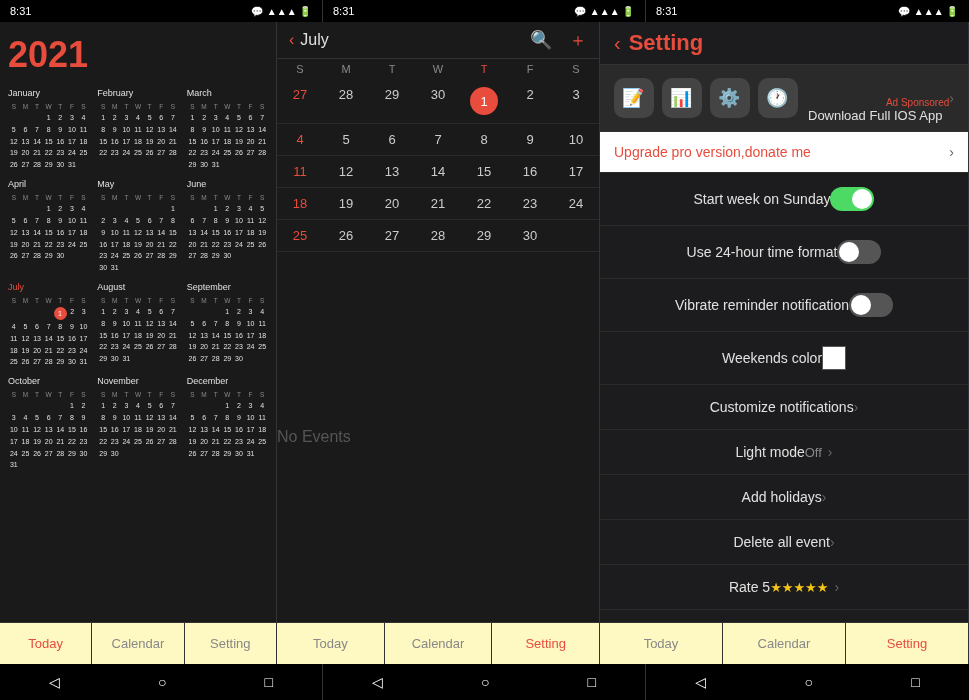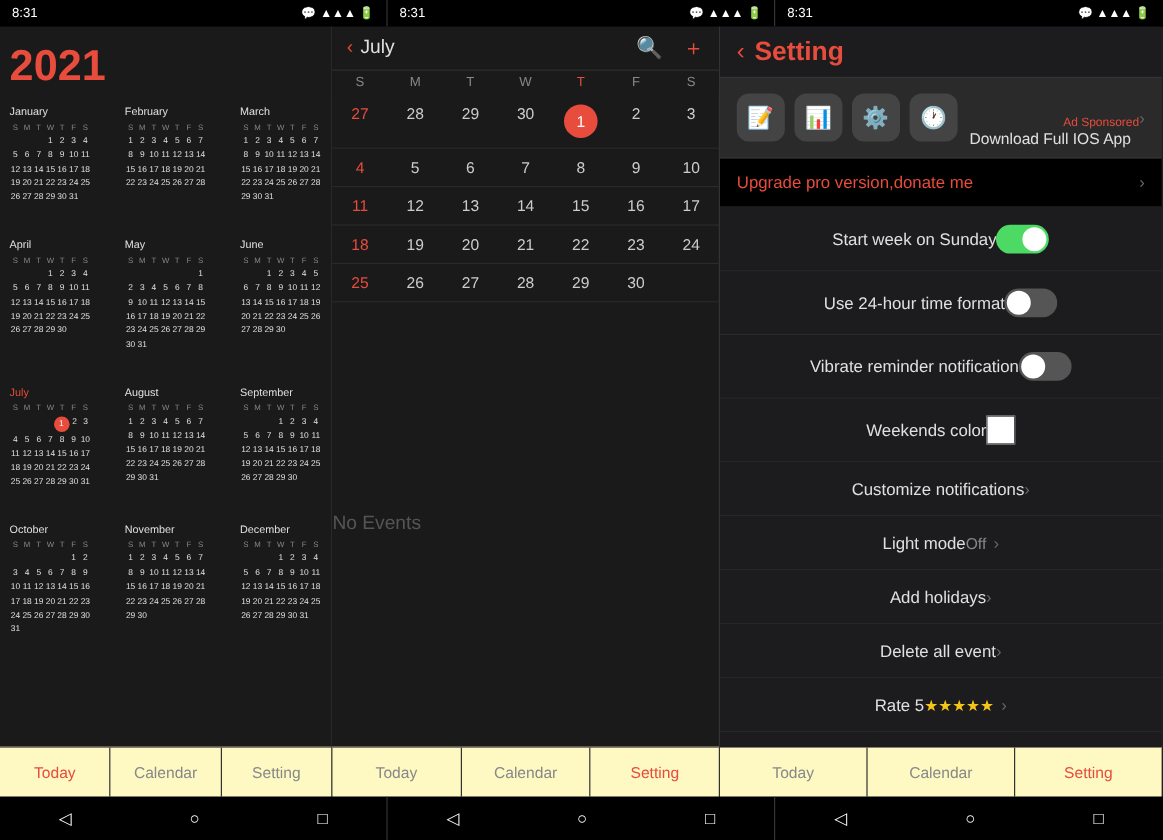--- a/index.html
+++ b/index.html
@@ -86,21 +86,21 @@
       font-size: 36px;
       color: #e74c3c;
       font-weight: bold;
       margin-bottom: 8px;
       padding: 4px 0;
     }
 
     .months-grid {
       display: grid;
       grid-template-columns: repeat(3, 1fr);
-      gap: 28px;
+      gap: 8px;
     }
 
     .mini-month {
       font-size: 7.5px;
     }
 
     .mini-month-title {
       font-size: 9px;
       color: #e0e0e0;
       margin-bottom: 3px;
@@ -378,21 +378,21 @@
     .stars { color: #f5c518; font-size: 13px; }
 
     .off-text { color: #888; font-size: 13px; }
 
     .upgrade-item {
       display: flex;
       align-items: center;
       justify-content: space-between;
       padding: 12px 14px;
       border-bottom: 1px solid #2a2a2a;
-      background: #000000;
+      background: #ffffff;
     }
   </style>
 </head>
 <body>
 
 <div class="status-bars">
   <div class="status-bar-section">
     <span>8:31</span>
     <div class="status-icons">
       <span>💬</span>

